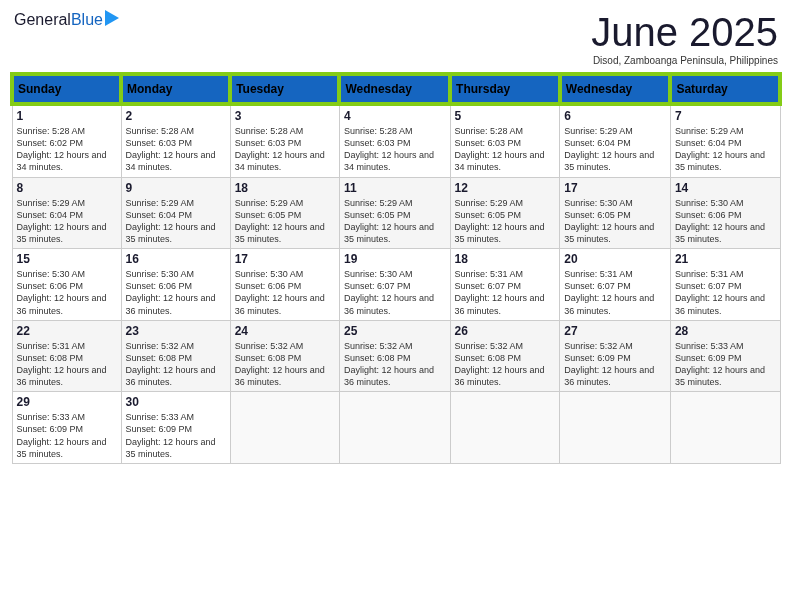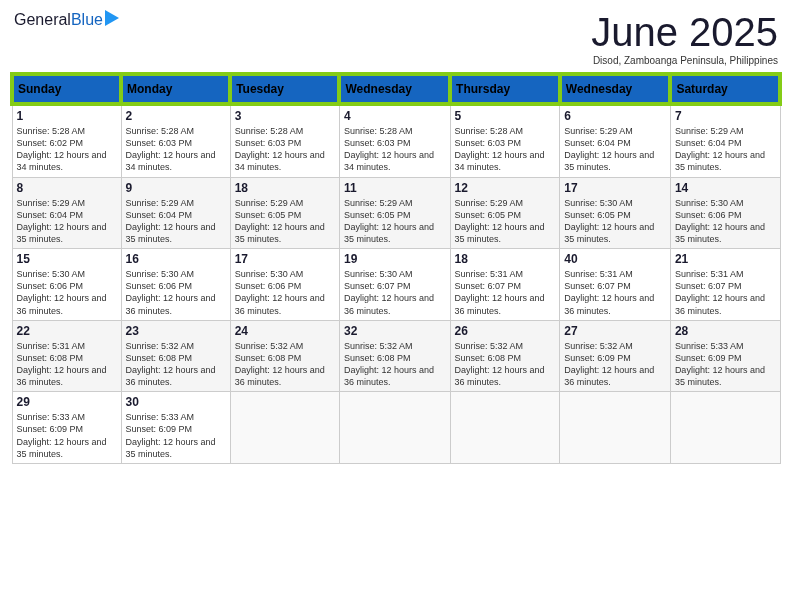--- a/index.html
+++ b/index.html
@@ -202,21 +202,21 @@
         </td>
         <td>
           <span class="day-num">19</span>
           <div class="day-info">Sunrise: 5:30 AM<br>Sunset: 6:07 PM<br>Daylight: 12 hours and 36 minutes.</div>
         </td>
         <td>
           <span class="day-num">18</span>
           <div class="day-info">Sunrise: 5:31 AM<br>Sunset: 6:07 PM<br>Daylight: 12 hours and 36 minutes.</div>
         </td>
         <td>
-          <span class="day-num">40</span>
+          <span class="day-num">20</span>
           <div class="day-info">Sunrise: 5:31 AM<br>Sunset: 6:07 PM<br>Daylight: 12 hours and 36 minutes.</div>
         </td>
         <td>
           <span class="day-num">21</span>
           <div class="day-info">Sunrise: 5:31 AM<br>Sunset: 6:07 PM<br>Daylight: 12 hours and 36 minutes.</div>
         </td>
       </tr>
       <tr>
         <td>
           <span class="day-num">22</span>
@@ -224,21 +224,21 @@
         </td>
         <td>
           <span class="day-num">23</span>
           <div class="day-info">Sunrise: 5:32 AM<br>Sunset: 6:08 PM<br>Daylight: 12 hours and 36 minutes.</div>
         </td>
         <td>
           <span class="day-num">24</span>
           <div class="day-info">Sunrise: 5:32 AM<br>Sunset: 6:08 PM<br>Daylight: 12 hours and 36 minutes.</div>
         </td>
         <td>
-          <span class="day-num">32</span>
+          <span class="day-num">25</span>
           <div class="day-info">Sunrise: 5:32 AM<br>Sunset: 6:08 PM<br>Daylight: 12 hours and 36 minutes.</div>
         </td>
         <td>
           <span class="day-num">26</span>
           <div class="day-info">Sunrise: 5:32 AM<br>Sunset: 6:08 PM<br>Daylight: 12 hours and 36 minutes.</div>
         </td>
         <td>
           <span class="day-num">27</span>
           <div class="day-info">Sunrise: 5:32 AM<br>Sunset: 6:09 PM<br>Daylight: 12 hours and 36 minutes.</div>
         </td>

